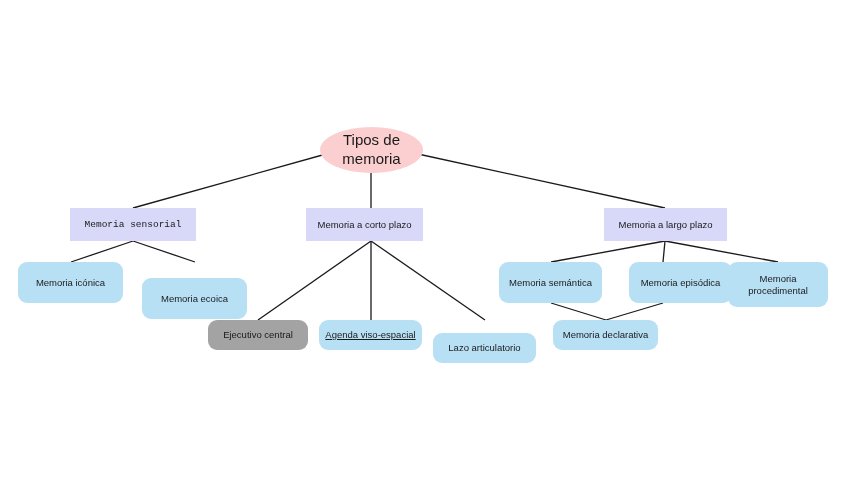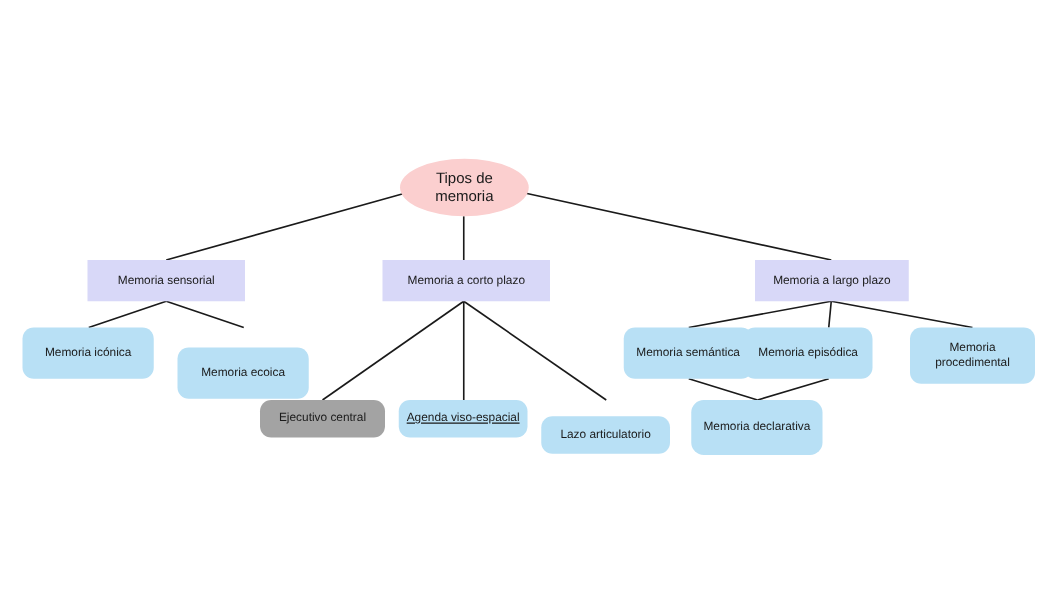--- a/index.html
+++ b/index.html
@@ -30,21 +30,21 @@
     display: flex;
     align-items: center;
     justify-content: center;
     text-align: center;
     color: #1a1a1a;
     line-height: 1.25;
     z-index: 2;
   }
   .node-root {
     border-radius: 50%;
-    font-size: 12px;
+    font-size: 15px;
   }
   .node-branch {
     border-radius: 0;
     font-size: 9.5px;
   }
   .node-leaf {
     border-radius: 9px;
     font-size: 9.5px;
   }
   .node-label {
@@ -69,24 +69,24 @@
       <line x1="665" y1="241" x2="551" y2="262" stroke="#1a1a1a" stroke-width="1.3"></line>
       <line x1="665" y1="241" x2="663" y2="262" stroke="#1a1a1a" stroke-width="1.3"></line>
       <line x1="665" y1="241" x2="778" y2="262" stroke="#1a1a1a" stroke-width="1.3"></line>
       <line x1="551" y1="303" x2="606" y2="320" stroke="#1a1a1a" stroke-width="1.3"></line>
       <line x1="663" y1="303" x2="606" y2="320" stroke="#1a1a1a" stroke-width="1.3"></line>
     </svg>
   <div id="node-layer">
       <div class="node node-root" style="left: 320px; top: 127px; width: 103px; height: 46px; background: rgb(251, 207, 207); color: rgb(26, 26, 26);">
         <span class="node-label">Tipos de memoria</span>
       </div>
-      <div class="node node-branch" style="left: 70px; top: 208px; width: 126px; height: 33px; background: rgb(216, 216, 248); color: rgb(26, 26, 26);">
+      <div class="node node-branch" style="left: 70px; top: 208px; width: 126px; height: 33px; background: rgb(216, 216, 248); color: rgb(26, 26, 26); font-family: Liberation Mono, monospace;">
         <span class="node-label">Memoria sensorial</span>
       </div>
-      <div class="node node-branch" style="left: 306px; top: 208px; width: 134px; height: 33px; background: rgb(216, 216, 248); color: rgb(26, 26, 26);">
+      <div class="node node-branch" style="left: 306px; top: 208px; width: 117px; height: 33px; background: rgb(216, 216, 248); color: rgb(26, 26, 26);">
         <span class="node-label">Memoria a corto plazo</span>
       </div>
       <div class="node node-branch" style="left: 604px; top: 208px; width: 123px; height: 33px; background: rgb(216, 216, 248); color: rgb(26, 26, 26);">
         <span class="node-label">Memoria a largo plazo</span>
       </div>
       <div class="node node-leaf" style="left: 18px; top: 262px; width: 105px; height: 41px; background: rgb(184, 224, 245); color: rgb(26, 26, 26);">
         <span class="node-label">Memoria icónica</span>
       </div>
       <div class="node node-leaf" style="left: 142px; top: 278px; width: 105px; height: 41px; background: rgb(184, 224, 245); color: rgb(26, 26, 26);">
         <span class="node-label">Memoria ecoica</span>
@@ -96,24 +96,24 @@
       </div>
       <div class="node node-leaf" style="left: 319px; top: 320px; width: 103px; height: 30px; background: rgb(184, 224, 245); color: rgb(26, 26, 26); text-decoration: underline;">
         <span class="node-label">Agenda viso-espacial</span>
       </div>
       <div class="node node-leaf" style="left: 433px; top: 320px; width: 103px; height: 30px; background: rgb(184, 224, 245); color: rgb(26, 26, 26); margin-top: 13px;">
         <span class="node-label">Lazo articulatorio</span>
       </div>
       <div class="node node-leaf" style="left: 499px; top: 262px; width: 103px; height: 41px; background: rgb(184, 224, 245); color: rgb(26, 26, 26);">
         <span class="node-label">Memoria semántica</span>
       </div>
-      <div class="node node-leaf" style="left: 595px; top: 262px; width: 103px; height: 41px; background: rgb(184, 224, 245); color: rgb(26, 26, 26); text-align: right;">
+      <div class="node node-leaf" style="left: 629px; top: 262px; width: 103px; height: 41px; background: rgb(184, 224, 245); color: rgb(26, 26, 26); text-align: right;">
         <span class="node-label">Memoria episódica</span>
       </div>
       <div class="node node-leaf" style="left: 728px; top: 262px; width: 100px; height: 45px; background: rgb(184, 224, 245); color: rgb(26, 26, 26);">
         <span class="node-label">Memoria
 procedimental</span>
       </div>
-      <div class="node node-leaf" style="left: 553px; top: 320px; width: 105px; height: 44px; background: rgb(184, 224, 245); color: rgb(26, 26, 26); border-radius: 10px;">
+      <div class="node node-leaf" style="left: 553px; top: 320px; width: 105px; height: 30px; background: rgb(184, 224, 245); color: rgb(26, 26, 26);">
         <span class="node-label">Memoria declarativa</span>
       </div>
     </div>
 </div>
 
 </body></html>

